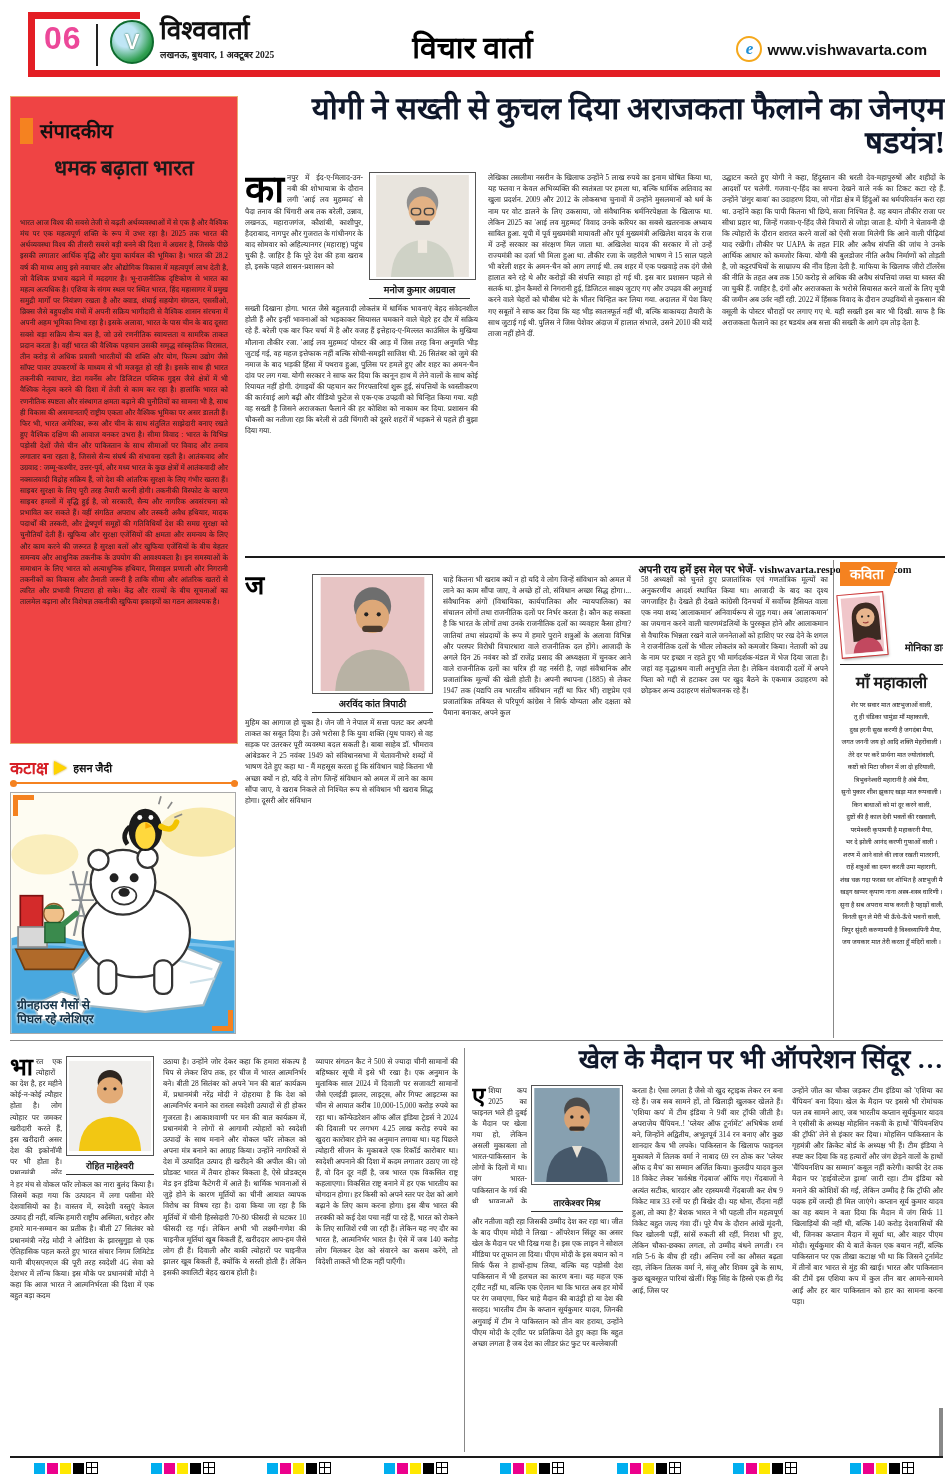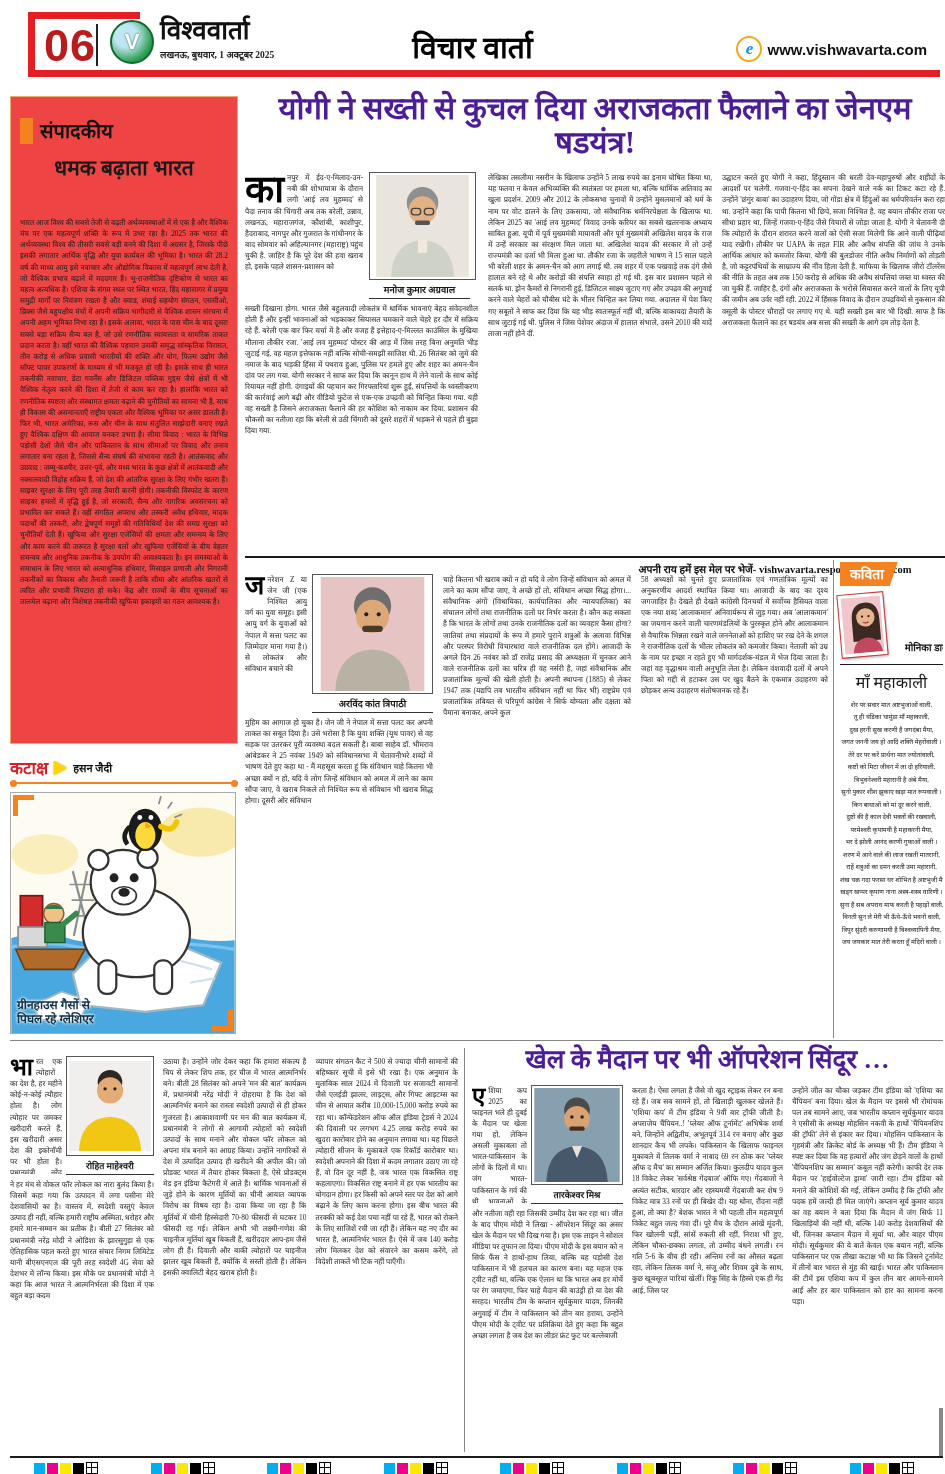--- a/index.html
+++ b/index.html
@@ -3,32 +3,32 @@
 <meta charset="utf-8">
 <style>
   html,body{margin:0;padding:0;}
   body{
     width:945px;height:1474px;position:relative;background:#fff;
     font-family:"Liberation Serif","DejaVu Serif",serif;color:#1a1a1a;overflow:hidden;
   }
   .abs{position:absolute;}
   
   .red{background:#e31e24;}
-  .pageno{font-size:45px;font-weight:bold;color:#b91c1c;letter-spacing:1px;font-family:"Liberation Sans",sans-serif;}
+  .pageno{font-size:32px;font-weight:bold;color:#ec4899;letter-spacing:1px;font-family:"Liberation Sans",sans-serif;}
   .hdr-div{width:2px;background:#222;}
   .logo-circle{width:40px;height:40px;border-radius:50%;background:radial-gradient(circle at 35% 35%,#bfe6f5 0 30%,#2e9e4f 70%,#15702f 100%);border:2px solid #0e6b2e;display:flex;align-items:center;justify-content:center;}
   .logo-v{color:#fff;font-weight:bold;font-size:22px;font-family:"Liberation Sans",sans-serif;text-shadow:0 0 2px #064d1f;}
   .masthead{font-size:26px;font-weight:bold;color:#101010;line-height:1;}
   .cityline{font-size:9.5px;font-weight:bold;color:#222;margin-top:4px;}
   .section-title{font-size:30px;font-weight:bold;color:#000;}
   .website{font-size:15px;font-weight:bold;color:#111;font-family:"Liberation Sans",sans-serif;}
   .e-icon{width:22px;height:22px;border-radius:50%;background:#fff;border:2px solid #f5a81c;color:#1e8fd5;
     font:italic bold 17px "Liberation Serif",serif;display:inline-flex;align-items:center;justify-content:center;margin-right:5px;}
   
-  .headline{font-weight:bold;text-align:center;color:#4c1d95;line-height:1.1;}
+  .headline{font-weight:bold;text-align:right;color:#0f172a;line-height:1.1;}
   .bodytext{font-size:7.4px;line-height:1.5;text-align:justify;color:#1c1c1c;overflow:hidden;}
   .cols{display:flex;}
   .dropcap{float:left;font-weight:bold;color:#000;margin:1px 3px 0 0;line-height:.85;}
   .photo-frame{border:1px solid #555;background:#fff;padding:2px;box-sizing:border-box;}
   .photo-frame svg{display:block;width:100%;height:100%;}
   .byline{font-weight:bold;font-size:9.5px;text-align:center;padding:3px 0 2px;border-bottom:1px solid #333;white-space:nowrap;overflow:hidden;}
   .rule-h{background:#1a1a1a;}
   .rule-gray{background:#888;}
   
   .edit-box{border:1.5px solid #eba96e;box-sizing:border-box;padding:20px 9px;background:#ef4444;}
@@ -45,21 +45,21 @@
   .kat-rule{height:2px;background:#f58220;position:relative;margin-top:3px;}
   .kat-rule::before,.kat-rule::after{content:"";position:absolute;top:-2.5px;width:7px;height:7px;border-radius:50%;background:#f58220;}
   .kat-rule::before{left:0;} .kat-rule::after{right:0;}
   .corner{position:absolute;width:16px;height:16px;}
   .corner.tl{border-left:5px solid #f58220;border-top:5px solid #f58220;}
   .corner.br{border-right:5px solid #f58220;border-bottom:5px solid #f58220;}
   .cartoon-wrap{border:1px solid #aaa;background:#fff;position:relative;overflow:hidden;}
   .cartoon-cap{position:absolute;left:6px;bottom:6px;font-size:12px;font-weight:bold;color:#143247;line-height:1.15;text-shadow:0 0 3px #fff,0 0 3px #fff;}
   
   .kav-band{background:#f58220;color:#fff;font-weight:bold;font-size:14px;padding:2px 14px 3px 10px;display:inline-block;clip-path:polygon(0 0,100% 0,86% 100%,0 100%);}
-  .poem-title{font-size:16px;font-weight:normal;text-align:center;}
+  .poem-title{font-size:16px;font-weight:bold;text-align:center;}
   .poem-line{font-size:6.4px;line-height:1.95;text-align:center;color:#222;white-space:nowrap;overflow:hidden;}
   .tilt-photo{transform:rotate(-5deg);box-shadow:1px 2px 3px rgba(0,0,0,.35);border:3px solid #fff;outline:1px solid #c33;}
   
   .feedback{border-top:1.5px solid #222;font-size:10.5px;font-weight:bold;text-align:center;padding-top:5px;color:#111;}
   
   .cmyk-row{display:flex;justify-content:space-between;align-items:center;}
   .cmyk-g{display:flex;gap:2px;align-items:center;}
   .sq{width:11px;height:11px;}
   .sq.c{background:#00aeef;} .sq.m{background:#ec008c;} .sq.y{background:#ffe800;} .sq.k{background:#000;}
   .reg{width:10px;height:10px;border:1px solid #000;position:relative;background:#fff;}
@@ -193,21 +193,21 @@
     <div class="feedback" style="width:340px;">अपनी राय हमें इस मेल पर भेजें- vishwavarta.response@gmail.com</div>
   </div>
 </div>
 <div class="abs rule-h" style="left:245px;top:556px;width:700px;height:1.5px;"></div>
 
 <div class="abs" style="left:245px;top:562px;width:583px;">
   <div class="cols" style="margin-top:12px;gap:10px;height:392px;">
     <div style="width:188px;">
       <div style="display:flex;gap:5px;">
         <div class="bodytext" style="width:62px;height:138px;">
-          <span class="dropcap" style="font-size:26px;">ज</span><span>नरेशन Z या जेन जी (एक निश्चित आयु वर्ग का युवा समूह। इसी आयु वर्ग के युवाओं को नेपाल में सत्ता पलट का जिम्मेदार माना गया है।) से लोकतंत्र और संविधान बचाने की</span>
+          <span class="dropcap" style="font-size:26px;">ज</span>
         </div>
         <div style="width:121px;border-radius:19px;">
           <div class="photo-frame" style="width:121px;height:120px;">
             <svg viewBox="0 0 100 110">
                 <rect width="100" height="110" fill="#e7c4c4"></rect>
                 <circle cx="50" cy="28" r="18" fill="#6e6e6e"></circle>
                 <circle cx="50" cy="38" r="16" fill="#dda878"></circle>
                 <rect x="40" y="47" width="20" height="6" rx="3" fill="#4a3a2d"></rect>
                 <circle cx="44" cy="36" r="2" fill="#222"></circle>
                 <circle cx="56" cy="36" r="2" fill="#222"></circle>
@@ -312,21 +312,21 @@
                 <rect width="100" height="110" fill="#87a0b0"></rect>
                 <circle cx="50" cy="26" r="15" fill="#4b4b4b"></circle>
                 <circle cx="50" cy="36" r="15" fill="#d9a273"></circle>
                 <rect x="41" y="45" width="18" height="5" rx="2" fill="#3d3028"></rect>
                 <circle cx="44" cy="34" r="2" fill="#222"></circle>
                 <circle cx="56" cy="34" r="2" fill="#222"></circle>
                 <path d="M14 110 Q16 70 50 68 Q84 70 86 110 Z" fill="#46586a"></path>
                 <path d="M44 68 h12 l-6 14 z" fill="#e8e2d6"></path>
               </svg>
           </div>
-          <div class="byline" style="font-size:9px;">तारकेश्वर मिश्र</div>
+          <div class="byline" style="font-size:9px;margin-top:8px;">तारकेश्वर मिश्र</div>
         </div>
       </div>
       <div class="bodytext" style="margin-top:4px;height:226px;">और नतीजा वही रहा जिसकी उम्मीद देश कर रहा था। जीत के बाद पीएम मोदी ने लिखा - ऑपरेशन सिंदूर का असर खेल के मैदान पर भी दिख गया है। इस एक लाइन ने सोशल मीडिया पर तूफान ला दिया। पीएम मोदी के इस बयान को न सिर्फ फैंस ने हाथों-हाथ लिया, बल्कि यह पड़ोसी देश पाकिस्तान में भी हलचल का कारण बना। यह महज एक ट्वीट नहीं था, बल्कि एक ऐलान था कि भारत अब हर मोर्चे पर रंग जमाएगा, फिर चाहे मैदान की बाउंड्री हो या देश की सरहद। भारतीय टीम के कप्तान सूर्यकुमार यादव, जिनकी अगुवाई में टीम ने पाकिस्तान को तीन बार हराया, उन्होंने पीएम मोदी के ट्वीट पर प्रतिक्रिया देते हुए कहा कि बहुत अच्छा लगता है जब देश का लीडर फ्रंट फुट पर बल्लेबाजी</div>
     </div>
     <div class="bodytext" style="width:151px;height:352px;">करता है। ऐसा लगता है जैसे वो खुद स्ट्राइक लेकर रन बना रहे हैं। जब सब सामने हों, तो खिलाड़ी खुलकर खेलते हैं। 'एशिया कप' में टीम इंडिया ने 9वीं बार ट्रॉफी जीती है। अपराजेय चैंपियन..! 'प्लेयर ऑफ टूर्नामेंट' अभिषेक शर्मा बने, जिन्होंने अद्वितीय, अभूतपूर्व 314 रन बनाए और कुछ शानदार कैच भी लपके। पाकिस्तान के खिलाफ फाइनल मुकाबले में तिलक वर्मा ने नाबाद 69 रन ठोक कर 'प्लेयर ऑफ द मैच' का सम्मान अर्जित किया। कुलदीप यादव कुल 18 विकेट लेकर 'सर्वश्रेष्ठ गेंदबाज' ऑफि गए। गेंदबाजों ने अत्यंत सटीक, धारदार और रहस्यमयी गेंदबाजी कर शेष 9 विकेट मात्र 33 रनों पर ही बिखेर दी। यह धोना, रौंदना नहीं हुआ, तो क्या है? बेशक भारत ने भी पहली तीन महत्वपूर्ण विकेट बहुत जल्द गंवा दीं। पूरे मैच के दौरान आंखें मूंदनी, फिर खोलनी पड़ीं, सांसें रुकती सी रहीं, निराश भी हुए, लेकिन चौका-छक्का लगता, तो उम्मीद बंधने लगती। रन गति 5-6 के बीच ही रही। अन्तिम रनों का औसत बढ़ता रहा, लेकिन तिलक वर्मा ने, संजू और शिवम दुबे के साथ, कुछ खूबसूरत पारियां खेलीं। रिंकू सिंह के हिस्से एक ही गेंद आई, जिस पर</div>
     <div class="bodytext" style="width:151px;height:352px;">उन्होंने जीत का चौका जड़कर टीम इंडिया को 'एशिया का चैंपियन' बना दिया। खेल के मैदान पर इससे भी रोमांचक पल तब सामने आए, जब भारतीय कप्तान सूर्यकुमार यादव ने एसीसी के अध्यक्ष मोहसिन नकवी के हाथों 'चैंपियनशिप की ट्रॉफी' लेने से इंकार कर दिया। मोहसिन पाकिस्तान के गृहमंत्री और क्रिकेट बोर्ड के अध्यक्ष भी हैं। टीम इंडिया ने स्पष्ट कर दिया कि वह हत्यारों और जंग छेड़ने वालों के हाथों 'चैंपियनशिप का सम्मान' कबूल नहीं करेगी। काफी देर तक मैदान पर 'हाईवोल्टेज ड्रामा' जारी रहा। टीम इंडिया को मनाने की कोशिशें की गईं, लेकिन उम्मीद है कि ट्रॉफी और पदक हमें जल्दी ही मिल जाएंगे। कप्तान सूर्य कुमार यादव का वह बयान ने बता दिया कि मैदान में जंग सिर्फ 11 खिलाड़ियों की नहीं थी, बल्कि 140 करोड़ देशवासियों की थी, जिनका कप्तान मैदान में सूर्या था, और बाहर पीएम मोदी। सूर्यकुमार की ये बातें केवल एक बयान नहीं, बल्कि पाकिस्तान पर एक तीखा कटाक्ष भी था कि जिसने टूर्नामेंट में तीनों बार भारत से मुंह की खाई। भारत और पाकिस्तान की टीमें इस एशिया कप में कुल तीन बार आमने-सामने आईं और हर बार पाकिस्तान को हार का सामना करना पड़ा।</div>
   </div>
 </div>
 
 <div class="abs rule-h" style="left:10px;top:1456px;width:933px;height:1.5px;"></div>

